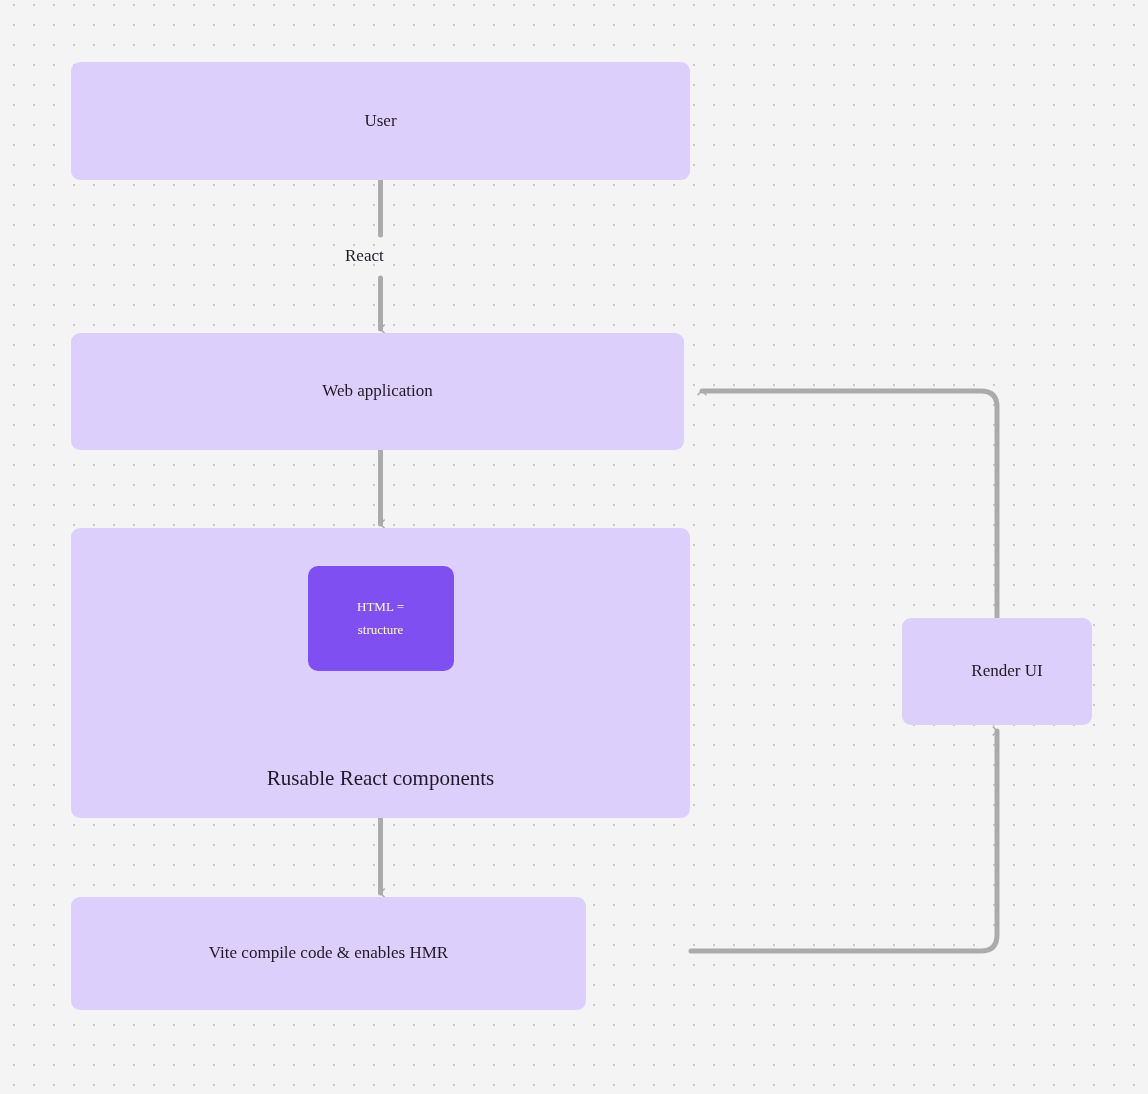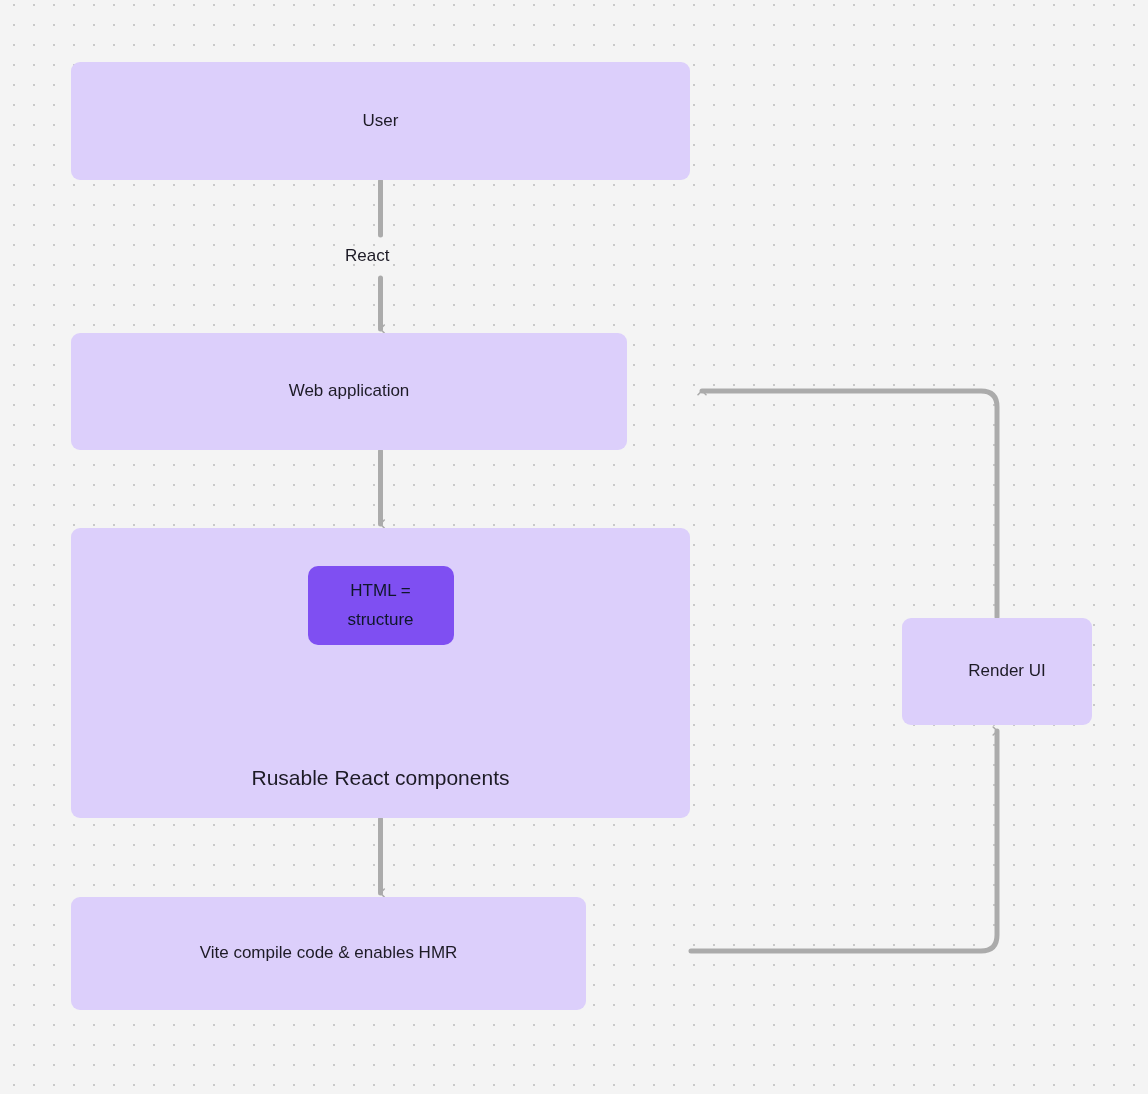--- a/index.html
+++ b/index.html
@@ -16,62 +16,63 @@
 
   #canvas {
     position: relative;
     width: 1148px;
     height: 1094px;
     background-color: #f4f4f4;
     background-image: radial-gradient(circle at 1px 1px, #c9c9c9 1.1px, transparent 1.2px);
     background-size: 20px 20px;
     background-position: 13px 4px;
     overflow: hidden;
+    font-family: Liberation Serif, serif;
   }
 
   
   .node {
     position: absolute;
     background: #dccffb;
     border-radius: 9px;
     box-sizing: border-box;
     display: flex;
     align-items: center;
     justify-content: center;
     color: #1d1b26;
     font-size: 17px;
     line-height: 1.35;
     text-align: center;
     user-select: none;
   }
 
   .node-user        { left: 71px;  top: 62px;  width: 619px; height: 118px; }
-  .node-webapp      { left: 71px;  top: 333px; width: 556px; height: 117px; }
+  .node-webapp      { left: 71px;  top: 333px; width: 613px; height: 117px; }
   .node-components  { left: 71px;  top: 528px; width: 619px; height: 290px;
                       display: block; }
   .node-vite        { left: 71px;  top: 897px; width: 515px; height: 113px; }
   .node-render      { left: 902px; top: 618px; width: 190px; height: 107px; padding-left: 20px; }
 
   
   .chip-row {
     position: absolute;
     left: 0;
     top: 38px;
     width: 100%;
     display: flex;
     justify-content: center;
     gap: 27px;
   }
   .chip {
     width: 146px;
-    height: 79px;
+    height: 105px;
     border-radius: 10px;
     background: #7f4ff2;
-    color: #0f172a;
-    font-size: 17px;
+    color: #fef9c3;
+    font-size: 13px;
     line-height: 1.7;
     display: flex;
     align-items: center;
     justify-content: center;
     text-align: center;
     box-sizing: border-box;
     user-select: none;
   }
 
   .components-caption {

